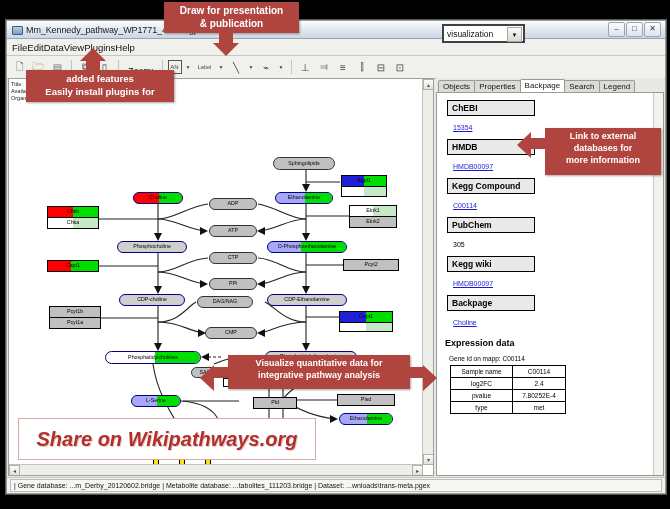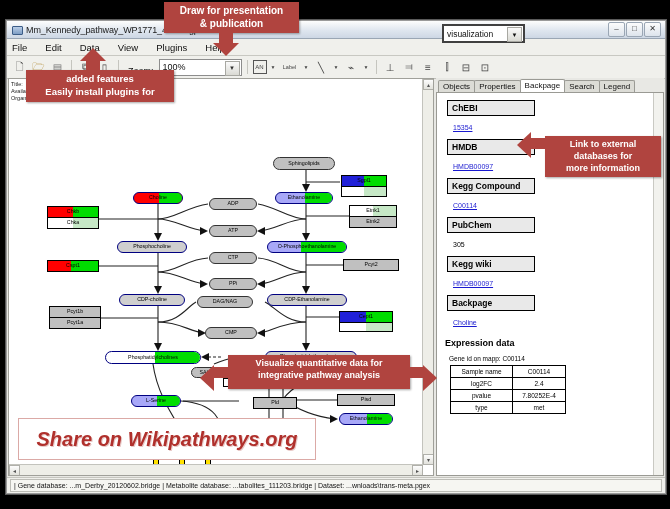--- a/index.html
+++ b/index.html
@@ -12,21 +12,21 @@
             border-bottom:1px solid #9aa6b4;display:flex;align-items:center;padding:0 4px;position:relative;}
   .tb-icon{width:11px;height:11px;margin-right:4px;position:relative;flex:0 0 auto;}
   .tb-icon:before{content:"";position:absolute;left:1px;top:2px;width:9px;height:7px;border:1px solid #3b5c87;
      background:linear-gradient(#b9cde6,#7d9dc4);border-radius:1px;}
   .tb-title{font-size:9px;color:#1a1a1a;white-space:nowrap;letter-spacing:-.1px;}
   .tb-btns{margin-left:auto;display:flex;gap:1px;}
   .tb-btn{width:15px;height:13px;border:1px solid #9aa6b4;background:linear-gradient(#fcfcfc,#dde4ec);
           font-size:8px;line-height:11px;text-align:center;color:#333;border-radius:2px;}
 
   
-  .menubar{height:16px;background:#f0f0ec;border-bottom:1px solid #c8c8c2;display:flex;align-items:center;padding-left:5px;gap:18px;}
+  .menubar{height:16px;background:#f0f0ec;border-bottom:1px solid #c8c8c2;display:flex;align-items:center;padding-left:5px;gap:0;}
   .menubar span{font-size:9.5px;color:#111;}
 
   
   .toolbar{height:22px;background:#f0f0ec;border-bottom:1px solid #bfbfb9;display:flex;align-items:center;padding-left:4px;gap:2px;}
   .tbtn{width:17px;height:18px;display:flex;align-items:center;justify-content:center;font-size:10px;color:#444;}
   .tsep{width:1px;height:14px;background:#c5c5bf;margin:0 3px;}
   .zoom-lbl{font-size:9px;color:#111;margin:8px 3px 0 4px;}
   .zoom-combo{width:78px;height:15px;border:1px solid #8d8d8d;background:#fff;display:flex;align-items:center;
               font-size:9px;color:#111;padding-left:3px;position:relative;}
   .zoom-combo .arr{position:absolute;right:1px;top:1px;width:13px;height:13px;background:linear-gradient(#fafafa,#dadad4);
@@ -123,24 +123,20 @@
 
   <div class="toolbar">
     <div class="tbtn">🗋</div>
     <div class="tbtn" style="color:#b08a30">🗁</div>
     <div class="tbtn" style="color:#777">▤</div>
     <div class="tsep"></div>
     <div class="tbtn">⧉</div>
     <div class="tbtn">▯</div>
     <div class="tsep"></div>
     <div class="zoom-lbl">Zoom:</div>
-    <div class="zoom-combo">
-      <span>100%</span>
-      <span class="arr">▼</span>
-    </div>
     <div class="tsep"></div>
     <div class="tbtn" style="border:1px solid #555;font-size:6px;width:12px;height:12px;">AN</div>
     <div class="tbtn" style="width:9px;font-size:5px;">▼</div>
     <div class="tbtn" style="width:20px;font-size:5.5px;">Label</div>
     <div class="tbtn" style="width:9px;font-size:5px;">▼</div>
     <div class="tbtn">╲</div>
     <div class="tbtn" style="width:9px;font-size:5px;">▼</div>
     <div class="tbtn">⌁</div>
     <div class="tbtn" style="width:9px;font-size:5px;">▼</div>
     <div class="tsep"></div>
@@ -472,21 +468,21 @@
 
 <div class="callout" style="left:26px;top:70px;width:148px;height:32px;">
   <div class="co-text" style="font-size:9.5px;">
     <div>added features</div>
     <div>Easily install plugins for</div>
   </div>
 </div>
 <div class="arrow-stem" style="left:86px;top:60px;width:14px;height:10px;"></div>
 <div class="arrow-up" style="left:80px;top:48px;"></div>
 
-<div class="callout" style="left:545px;top:136px;width:116px;height:41px;">
+<div class="callout" style="left:545px;top:128px;width:116px;height:47px;">
   <div class="co-text" style="font-size:9px;line-height:12px;">
     <div>Link  to external</div>
     <div>databases  for</div>
     <div>more information</div>
   </div>
 </div>
 <div class="arrow-stem" style="left:531px;top:138px;width:15px;height:11px;"></div>
 <div class="arrow-left" style="left:517px;top:132px;"></div>
 
 <div class="callout" style="left:228px;top:355px;width:182px;height:34px;">

